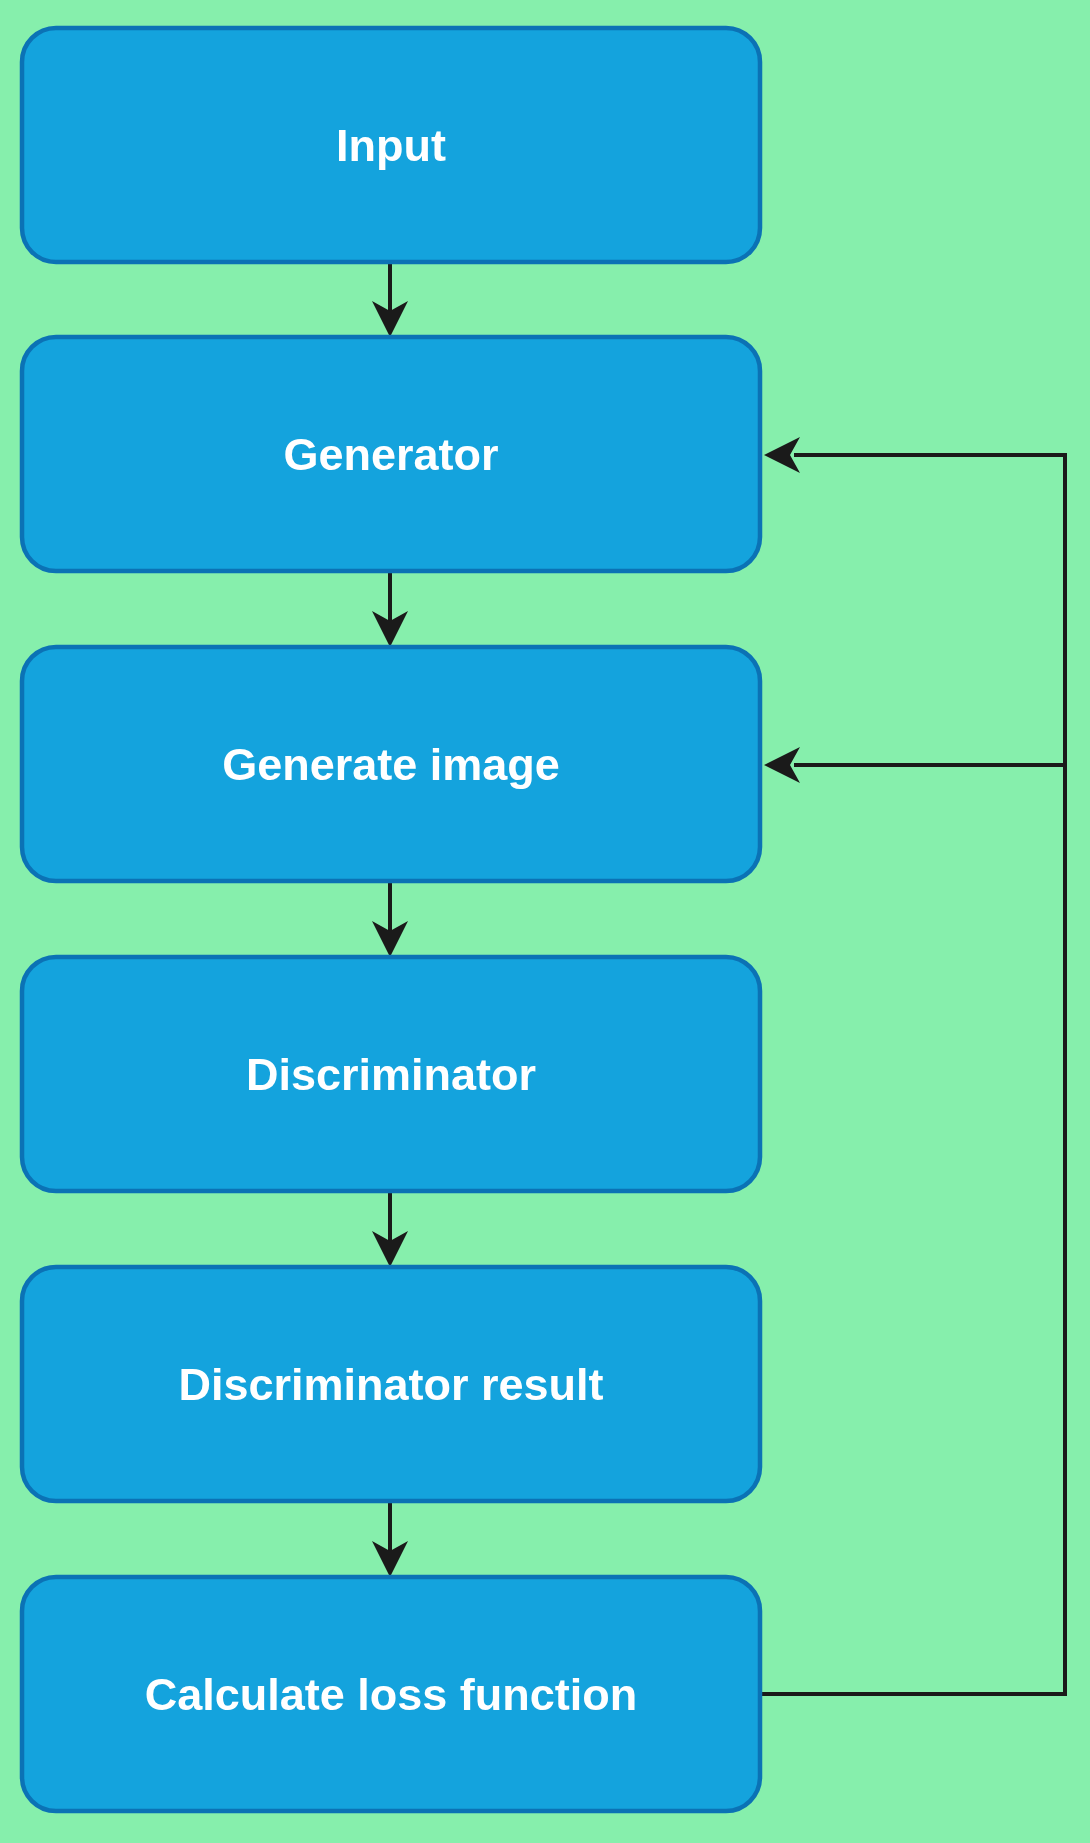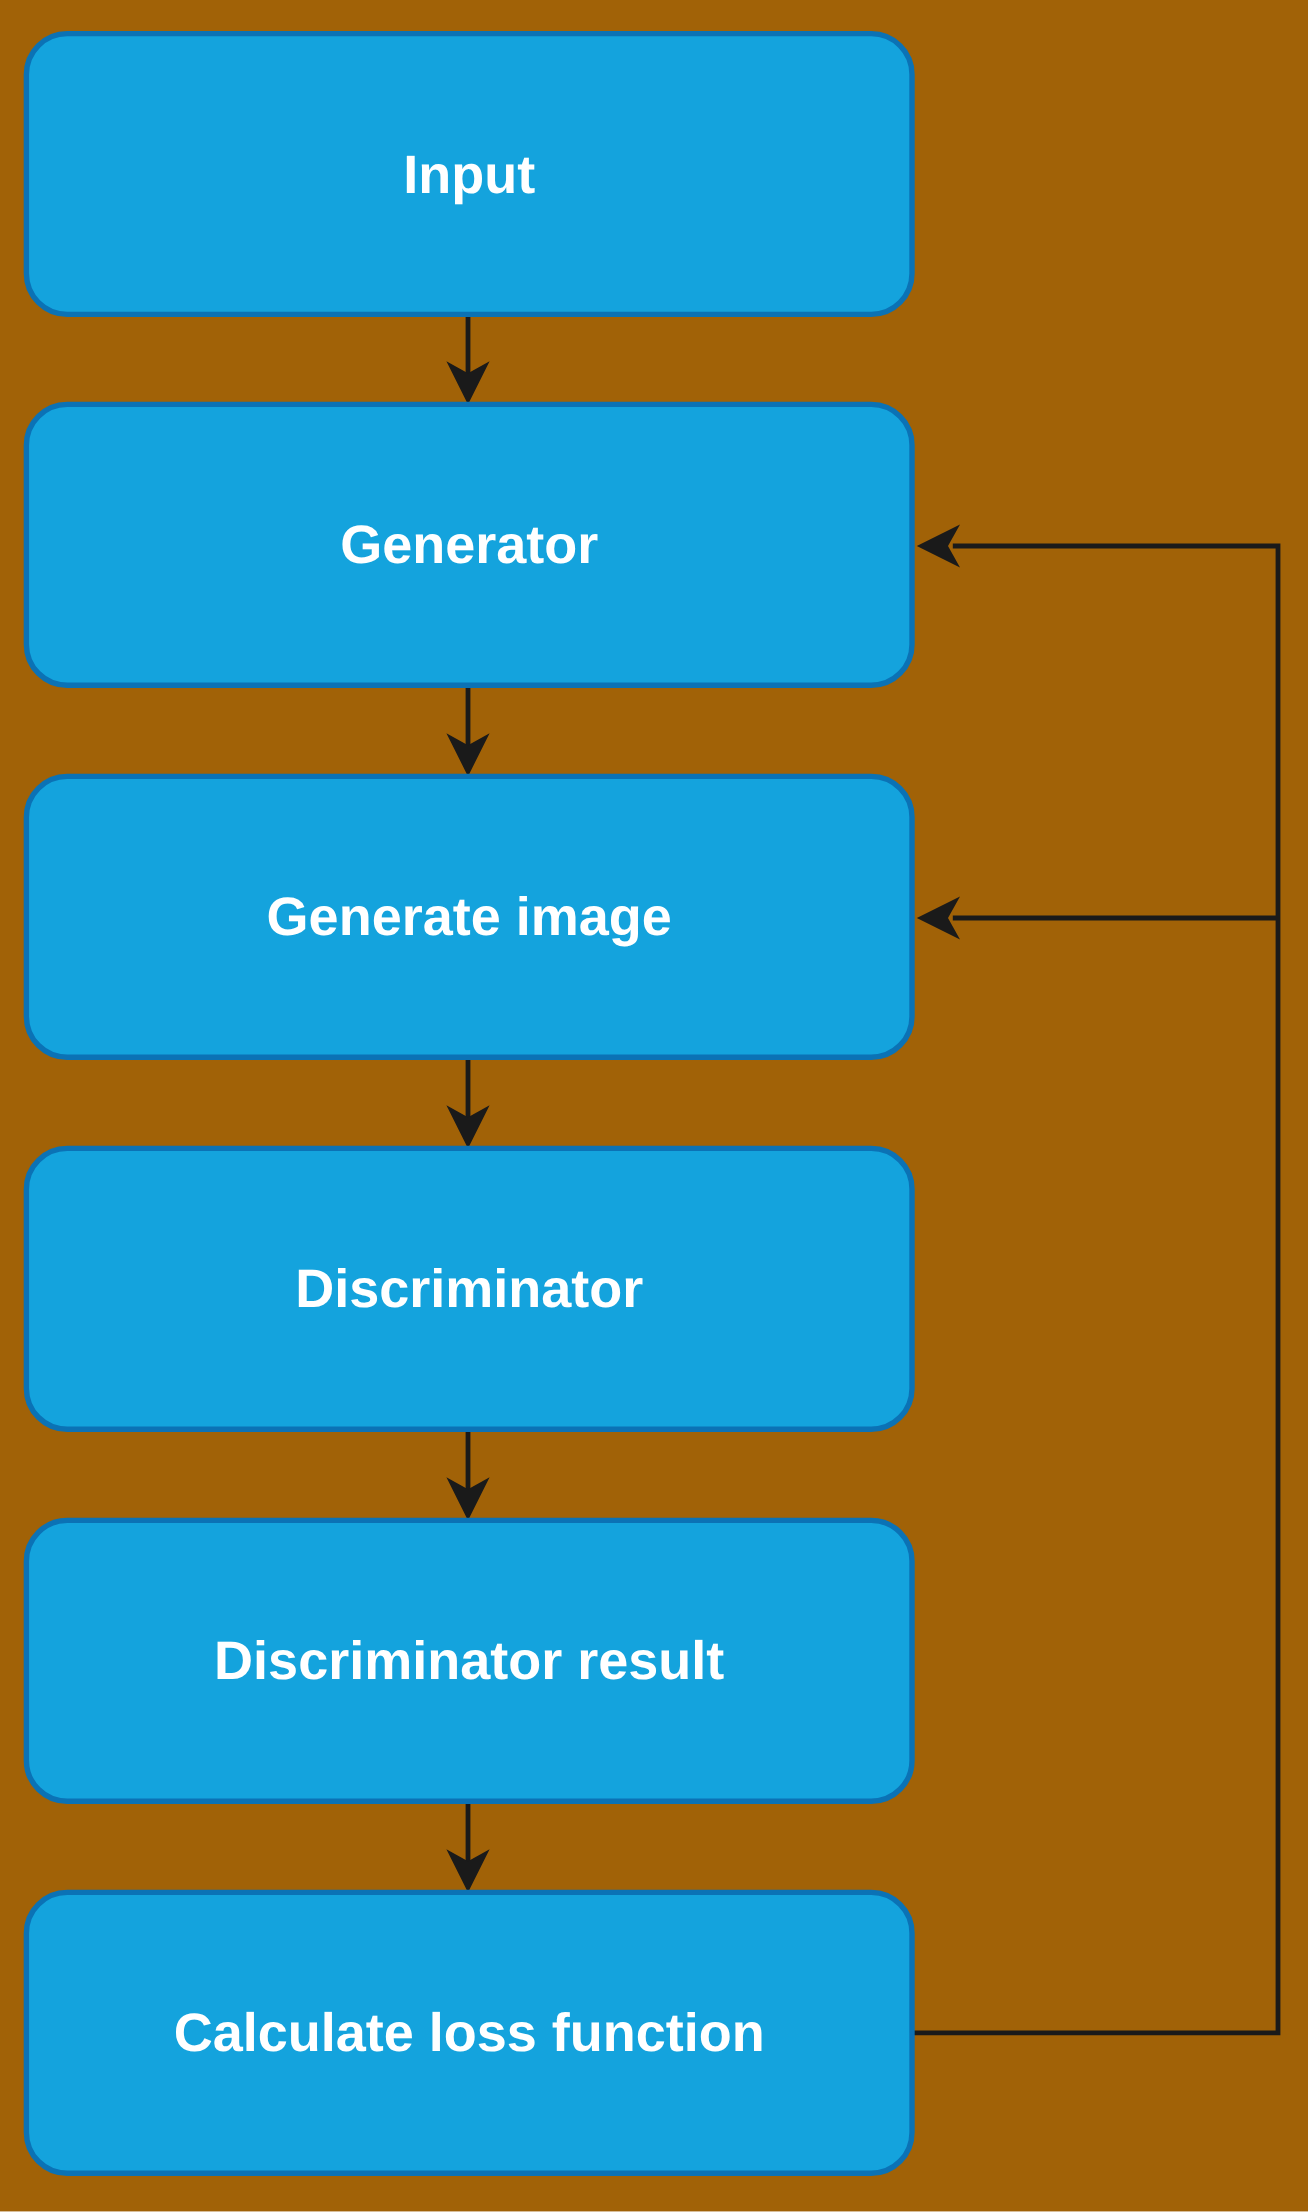--- a/index.html
+++ b/index.html
@@ -4,21 +4,21 @@
 <style>
   html, body {
     margin: 0;
     padding: 0;
     background: #ffffff;
     font-family: "Liberation Sans", sans-serif;
   }
   .page {
     width: 1090px;
     height: 1843px;
-    background: #a16207;
+    background: #86efac;
     position: relative;
     margin: 0 auto;
     overflow: hidden;
   }
   svg.flowchart {
     display: block;
     width: 1090px;
     height: 1843px;
   }
   .node-box {

